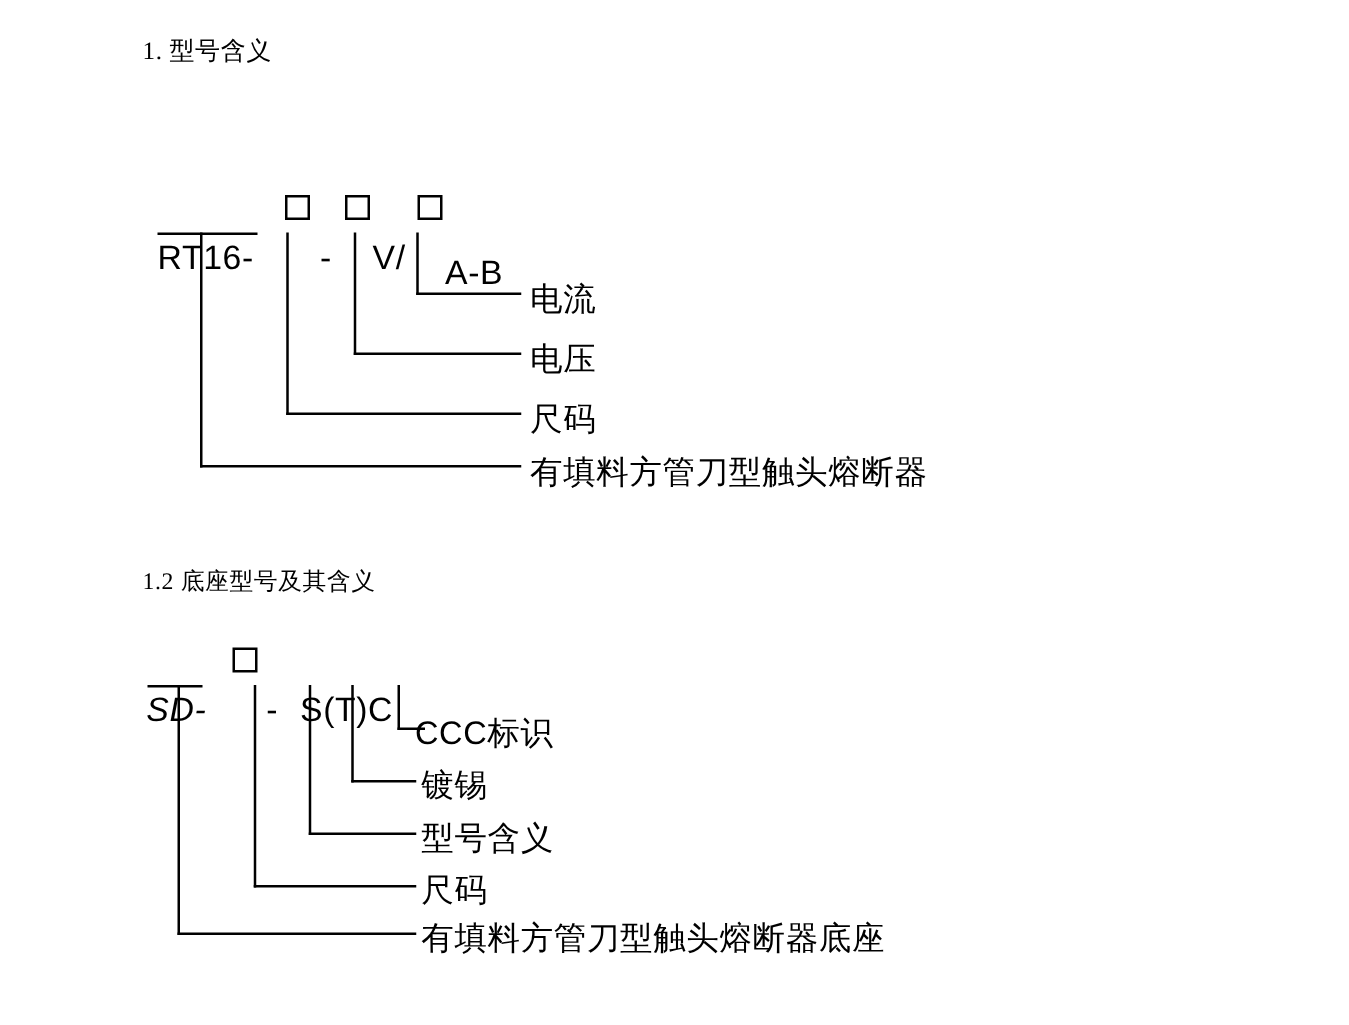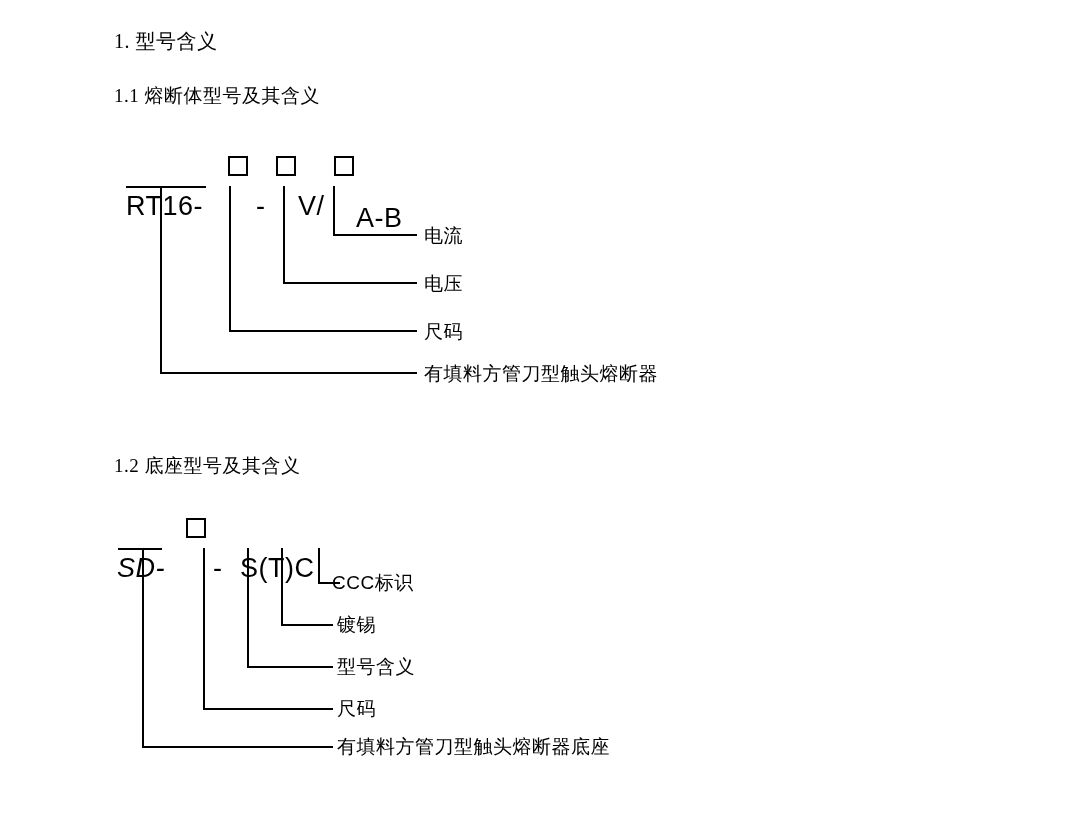--- a/index.html
+++ b/index.html
@@ -35,21 +35,21 @@
     letter-spacing: 0.5px;
   }
   .codetext {
     font-family: "Liberation Sans", "DejaVu Sans", sans-serif;
     font-size: 27px;
     letter-spacing: 0.5px;
     margin-top: 41px;
   }
   .leaf-label {
     font-family: "Liberation Sans", "DejaVu Sans", sans-serif;
-    font-size: 19px;
+    font-size: 26px;
     letter-spacing: 0.5px;
   }
   .box {
     position: absolute;
     border: 2px solid #000;
     box-sizing: border-box;
   }
   .hline {
     position: absolute;
     background: #000;
@@ -66,21 +66,20 @@
     height: 2px;
   }
 </style>
 </head>
 <body>
 
 <div class="page">
 
   <div class="txt heading" style="left:114px; top:31px;">1.  型号含义</div>
 
-  <div class="txt subheading" style="left:114px; top:86px;">1.1 熔断体型号及其含义</div>
 
   <div>
 
     <div class="txt codetext" style="left:126px; top:152px;">RT16-</div>
     <div class="box" style="left:228px; top:156px; width:20px; height:20px;"></div>
     <div class="txt codetext" style="left:256px; top:152px;">-</div>
     <div class="box" style="left:276px; top:156px; width:20px; height:20px;"></div>
     <div class="txt codetext" style="left:298px; top:152px;">V/</div>
     <div class="box" style="left:334px; top:156px; width:20px; height:20px;"></div>
     <div class="txt codetext" style="left:356px; top:164px;">A-B</div>

